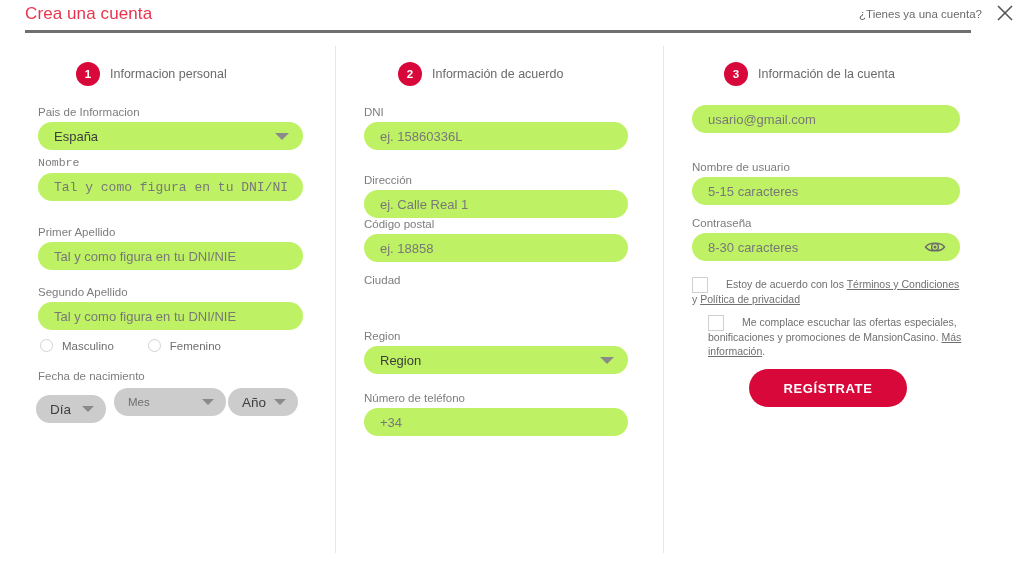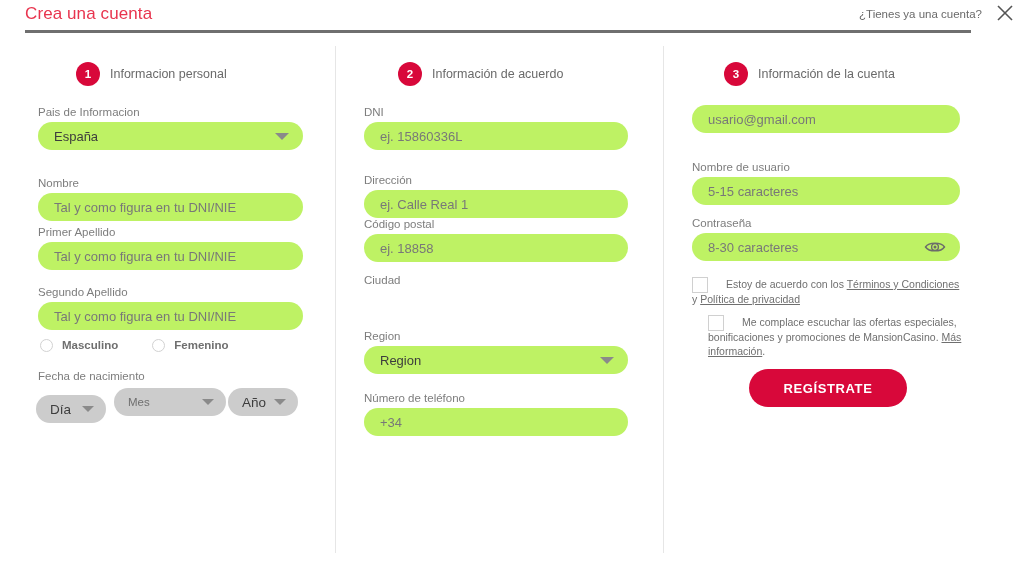--- a/index.html
+++ b/index.html
@@ -141,21 +141,21 @@
     margin-top: -7px;
     cursor: pointer;
   }
 
   
   .radio-row {
     position: absolute;
     display: flex;
     align-items: center;
   }
-  .radio-opt { display: flex; align-items: flex-start; cursor: pointer; font-weight: bold; }
+  .radio-opt { display: flex; align-items: flex-end; cursor: pointer; }
   .radio-dot {
     width: 13px;
     height: 13px;
     border-radius: 50%;
     border: 1.5px solid #d2d2d2;
     background: #ffffff;
     box-sizing: border-box;
   }
   .radio-label {
     margin-left: 9px;
@@ -262,21 +262,21 @@
   </div>
 
   <div class="field" style="left:38px; top:106px; width:265px;">
     <span class="field-label">Pais de Informacion</span>
     <div class="pill select">
       <span class="pill-text">España</span>
       <span class="caret"></span>
     </div>
   </div>
 
-  <div class="field" style="left:38px; top:177px; width:265px;">
+  <div class="field" style="left:38px; top:156px; width:265px;font-family:Liberation Mono, monospace;">
     <span class="field-label">Nombre</span>
     <div class="pill">
       <span class="pill-text">Tal y como figura en tu DNI/NIE</span>
     </div>
   </div>
 
   <div class="field" style="left:38px; top:226px; width:265px;">
     <span class="field-label">Primer Apellido</span>
     <div class="pill">
       <span class="pill-text">Tal y como figura en tu DNI/NIE</span>

